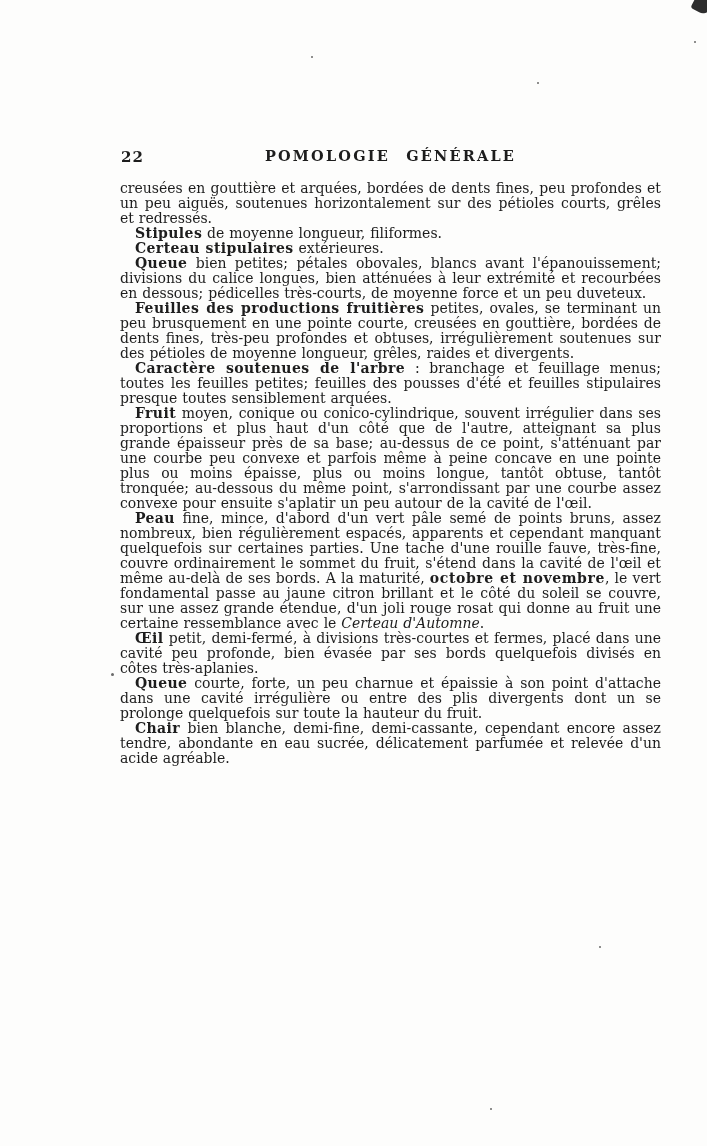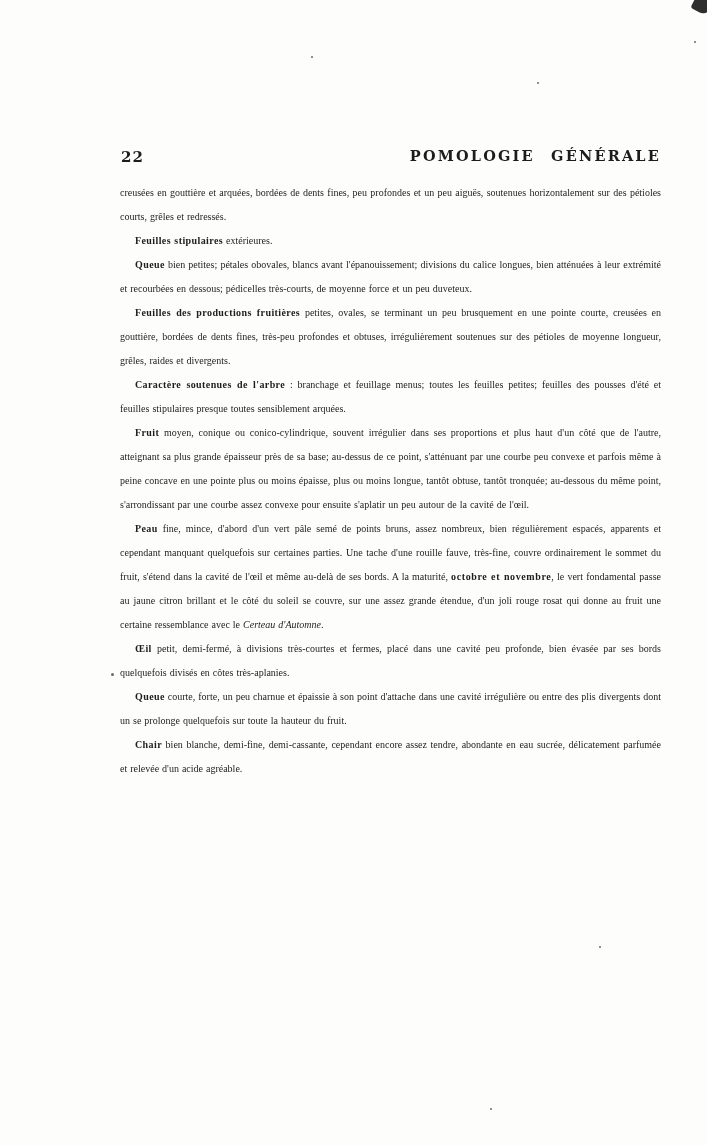--- a/index.html
+++ b/index.html
@@ -22,42 +22,41 @@
   }
   .page-number {
     position: absolute;
     left: 1px;
     top: 1px;
     font-size: 15px;
     font-weight: bold;
     letter-spacing: 1px;
   }
   .header-title {
-    text-align: right;
+    text-align: center;
     font-size: 14.5px;
     font-weight: bold;
     letter-spacing: 2.2px;
     word-spacing: 9px;
     white-space: nowrap;
   }
   .text-block {
     position: absolute;
     top: 181px;
     left: 120px;
     width: 541px;
   }
   p.para {
     margin: 0;
     padding: 0;
-    font-size: 10px;
-    line-height: 24px;
+    font-size: 14px;
+    line-height: 15px;
     text-align: justify;
     hyphens: none;
     word-spacing: 0.5px;
-    font-family: Liberation Serif, serif;
   }
   p.para.indent { text-indent: 15px; }
   .lead { font-weight: bold; letter-spacing: 0.4px; }
   .b    { font-weight: bold; letter-spacing: 0.6px; }
   .i    { font-style: italic; }
   
   .artifact { position: absolute; background: #3a3a3a; }
   .artifact-corner {
     right: -5px; top: -7px;
     width: 18px; height: 20px;
@@ -87,21 +86,22 @@
   <div class="speck s6"></div>
 
   <div class="page-header">
     <span class="page-number">22</span>
     <div class="header-title">POMOLOGIE GÉNÉRALE</div>
   </div>
 
   <div class="text-block">
 
   <p class="para"><span class="n">creusées en gouttière et arquées, bordées de dents fines, peu profondes et un peu aiguës, soutenues horizontalement sur des pétioles courts, grêles et redressés.</span></p>
-      <p class="para indent"><span class="lead">Feuilles stipulaires</span><span class="n"> extérieures.</span></p>
+      <p class="para indent"><span class="lead">Stipules</span><span class="n"> de moyenne longueur, filiformes.</span></p>
+      <p class="para indent"><span class="lead">Certeau stipulaires</span><span class="n"> extérieures.</span></p>
       <p class="para indent"><span class="lead">Queue</span><span class="n"> bien petites; pétales obovales, blancs avant l'épanouissement; divisions du calice longues, bien atténuées à leur extrémité et recourbées en dessous; pédicelles très-courts, de moyenne force et un peu duveteux.</span></p>
       <p class="para indent"><span class="lead">Feuilles des productions fruitières</span><span class="n"> petites, ovales, se terminant un peu brusquement en une pointe courte, creusées en gouttière, bordées de dents fines, très-peu profondes et obtuses, irrégulièrement soutenues sur des pétioles de moyenne longueur, grêles, raides et divergents.</span></p>
       <p class="para indent"><span class="lead">Caractère soutenues de l'arbre</span><span class="n"> : branchage et feuillage menus; toutes les feuilles petites; feuilles des pousses d'été et feuilles stipulaires presque toutes sensiblement arquées.</span></p>
       <p class="para indent"><span class="lead">Fruit</span><span class="n"> moyen, conique ou conico-cylindrique, souvent irrégulier dans ses proportions et plus haut d'un côté que de l'autre, atteignant sa plus grande épaisseur près de sa base; au-dessus de ce point, s'atténuant par une courbe peu convexe et parfois même à peine concave en une pointe plus ou moins épaisse, plus ou moins longue, tantôt obtuse, tantôt tronquée; au-dessous du même point, s'arrondissant par une courbe assez convexe pour ensuite s'aplatir un peu autour de la cavité de l'œil.</span></p>
       <p class="para indent"><span class="lead">Peau</span><span class="n"> fine, mince, d'abord d'un vert pâle semé de points bruns, assez nombreux, bien régulièrement espacés, apparents et cependant manquant quelquefois sur certaines parties. Une tache d'une rouille fauve, très-fine, couvre ordinairement le sommet du fruit, s'étend dans la cavité de l'œil et même au-delà de ses bords. A la maturité, </span><span class="b">octobre et novembre</span><span class="n">, le vert fondamental passe au jaune citron brillant et le côté du soleil se couvre, sur une assez grande étendue, d'un joli rouge rosat qui donne au fruit une certaine ressemblance avec le </span><span class="i">Certeau d'Automne</span><span class="n">.</span></p>
       <p class="para indent"><span class="lead">Œil</span><span class="n"> petit, demi-fermé, à divisions très-courtes et fermes, placé dans une cavité peu profonde, bien évasée par ses bords quelquefois divisés en côtes très-aplanies.</span></p>
       <p class="para indent"><span class="lead">Queue</span><span class="n"> courte, forte, un peu charnue et épaissie à son point d'attache dans une cavité irrégulière ou entre des plis divergents dont un se prolonge quelquefois sur toute la hauteur du fruit.</span></p>
       <p class="para indent"><span class="lead">Chair</span><span class="n"> bien blanche, demi-fine, demi-cassante, cependant encore assez tendre, abondante en eau sucrée, délicatement parfumée et relevée d'un acide agréable.</span></p>
     </div>
 

